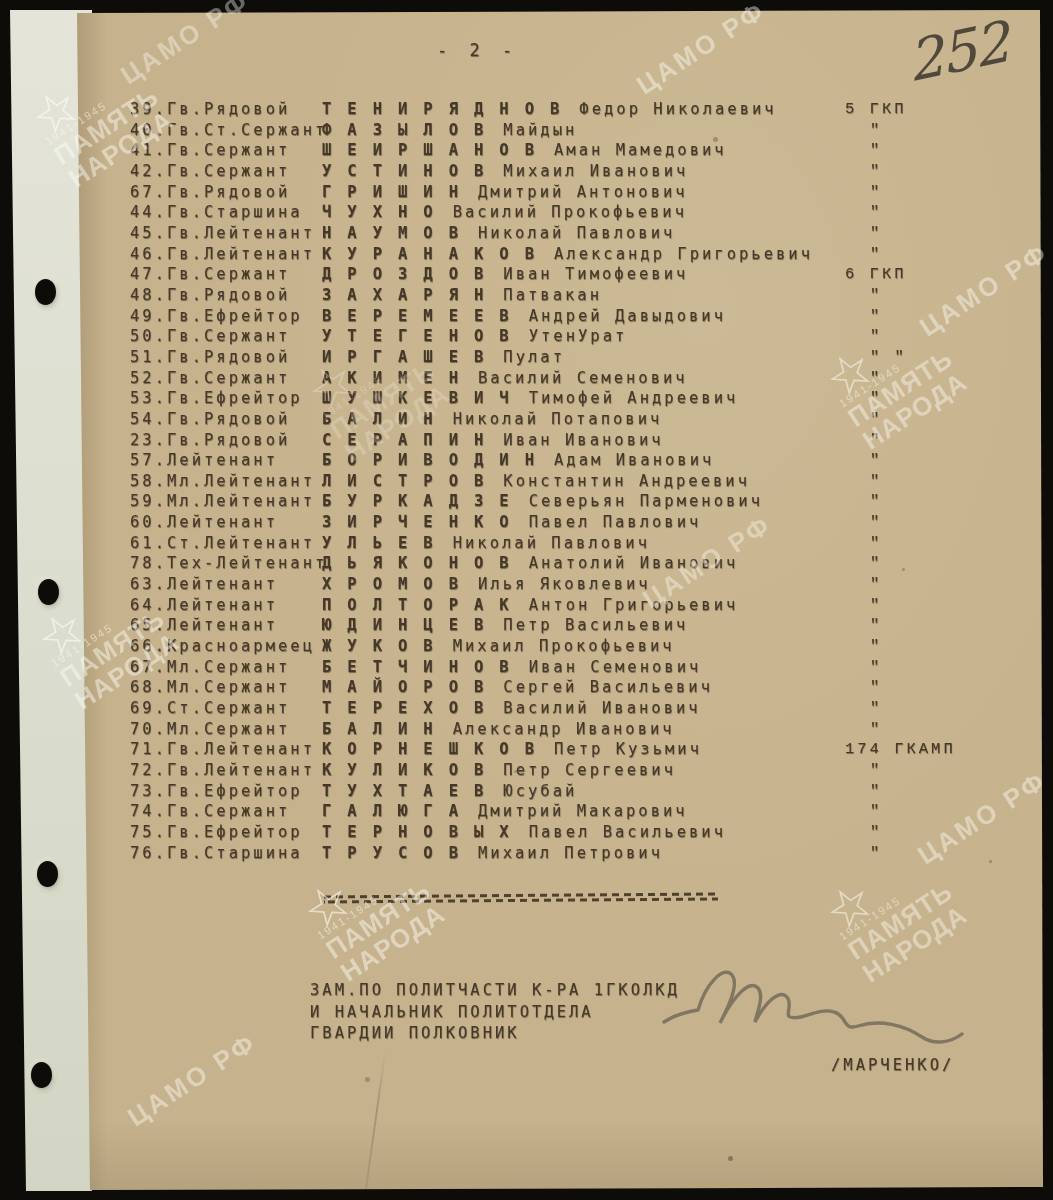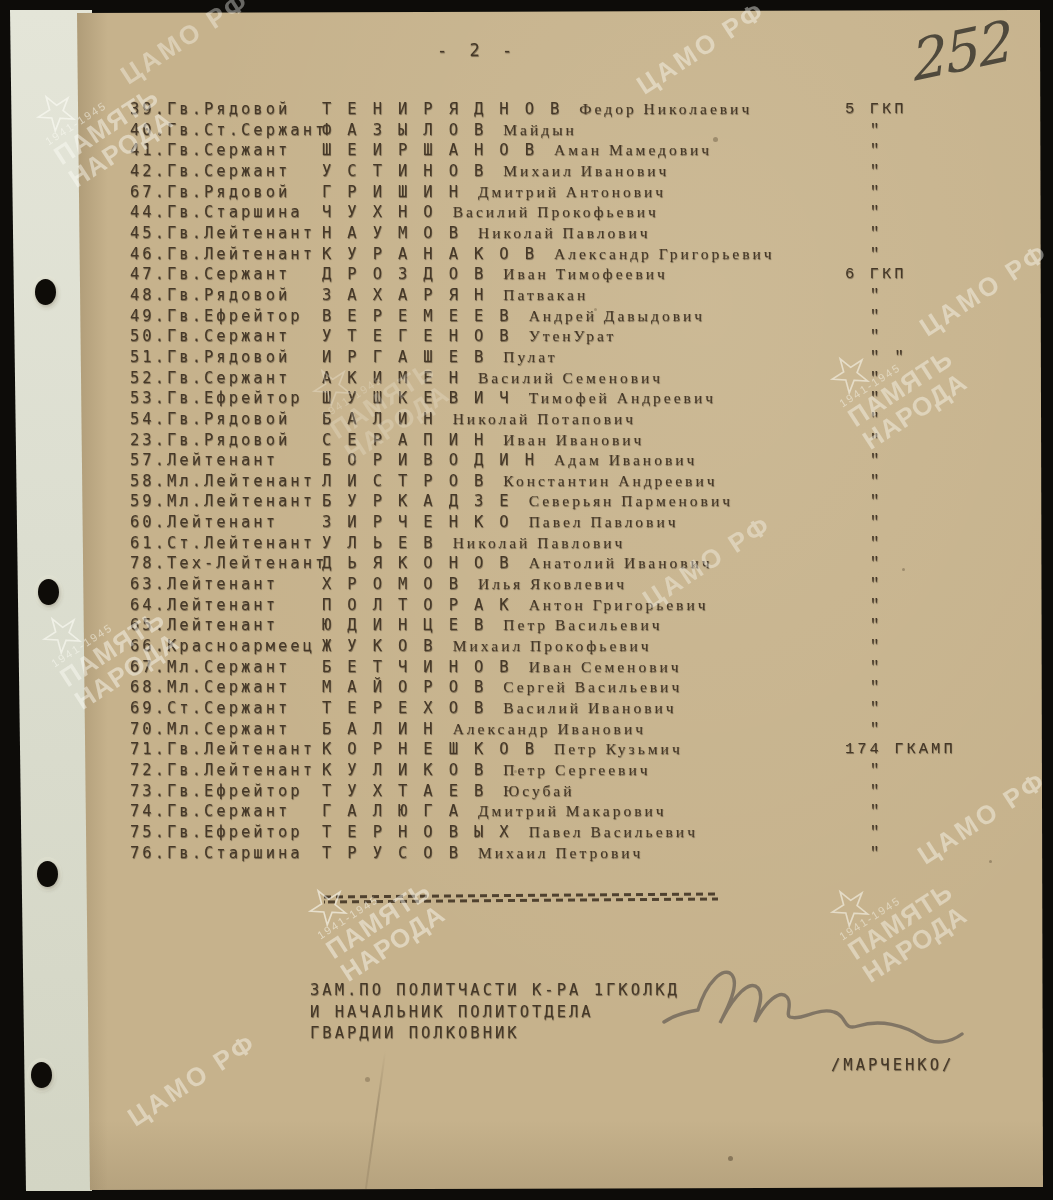--- a/index.html
+++ b/index.html
@@ -33,22 +33,22 @@
   .pageno{position:absolute;left:363px;top:30px;font-size:17px;letter-spacing:6px;}
   .arch-num{
     position:absolute;left:838px;top:8px;
     font-family:"DejaVu Serif","Liberation Serif",serif;font-style:italic;
     font-size:56px;color:rgba(58,54,46,.85);
     transform:rotate(-12deg) skewX(-8deg);letter-spacing:-2px;
   }
   .roster{position:absolute;left:56px;top:89px;width:906px;}
   .row{position:relative;height:20.67px;line-height:20.67px;}
   .c1{display:inline-block;width:192px;}
-  .surname{letter-spacing:16px;}
-  .given{margin-left:4px;font-family:Liberation Serif, serif;}
+  .surname{letter-spacing:16px;font-weight:bold;}
+  .given{margin-left:4px;}
   .unit{position:absolute;left:715px;top:0;white-space:pre;font-family:Liberation Mono, monospace;}
   .unit.ditto{left:740px;}
   .sep{position:absolute;left:250px;top:884px;width:394px;transform:rotate(-.4deg);}
   .sep .d{height:2.6px;margin-bottom:2.4px;
     background:repeating-linear-gradient(90deg,rgba(58,45,30,.85) 0 7px,rgba(58,45,30,0) 7px 12px);}
   .sep .d2{background-position-x:4px;}
   .footer{position:absolute;left:236px;top:970px;line-height:21.5px;}
   .sig-name{position:absolute;left:757px;top:1046px;}
   .sig-svg{position:absolute;left:530px;top:915px;}
   

